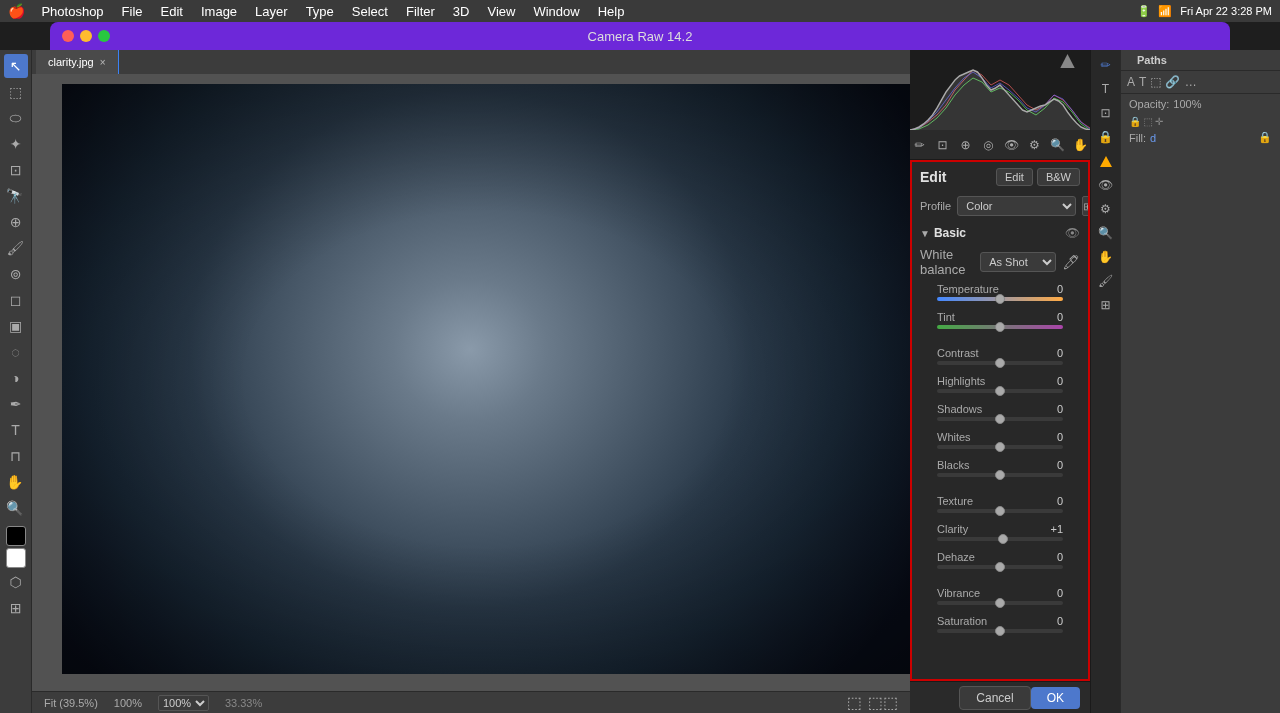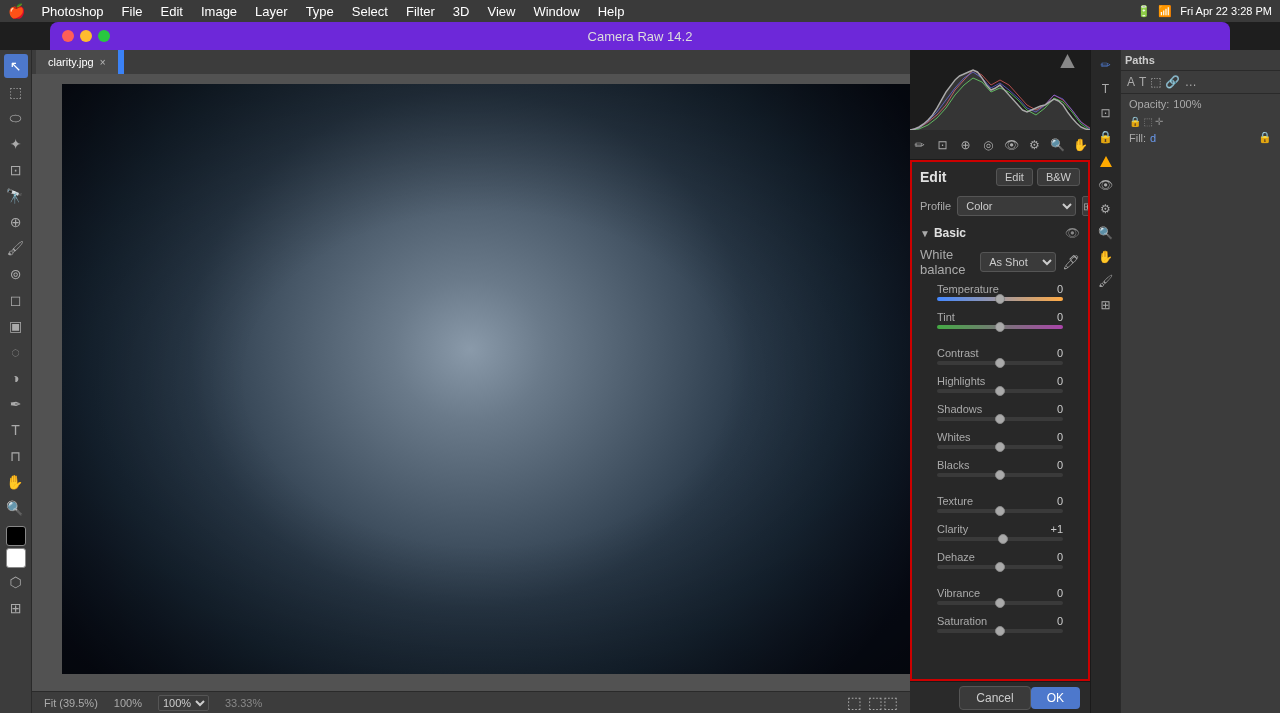--- a/index.html
+++ b/index.html
@@ -90,21 +90,21 @@
       margin-top: 28px;
     }
     .tab {
       height: 24px;
       padding: 0 12px;
       background: #525252;
       display: flex;
       align-items: center;
       font-size: 11px;
       color: #ccc;
-      border-right: 6px solid #3b82f6;
+      border-right: 1px solid #3b82f6;
       cursor: pointer;
     }
     .tab.active { background: #4a4a4a; color: #fff; }
     .tab-close {
       margin-left: 6px;
       opacity: 0.6;
       font-size: 10px;
       cursor: pointer;
     }
 
@@ -382,21 +382,21 @@
     
     #paths-mini {
       width: 160px;
       background: #3c3c3c;
       border-left: 1px solid #2a2a2a;
       display: flex;
       flex-direction: column;
       font-size: 11px;
     }
     .paths-header {
-      padding: 4px 4px;
+      padding: 4px 16px;
       font-size: 11px;
       font-weight: 600;
       color: #ccc;
       border-bottom: 1px solid #2a2a2a;
     }
     .paths-toolbar {
       display: flex;
       gap: 4px;
       padding: 4px 6px;
       border-bottom: 1px solid #2a2a2a;

